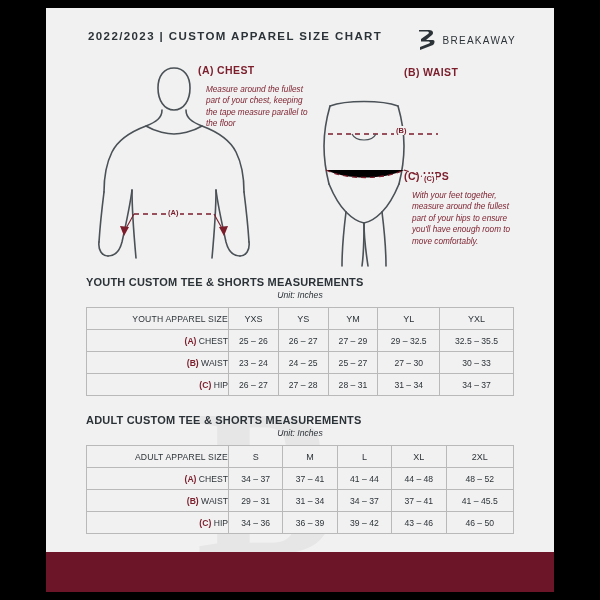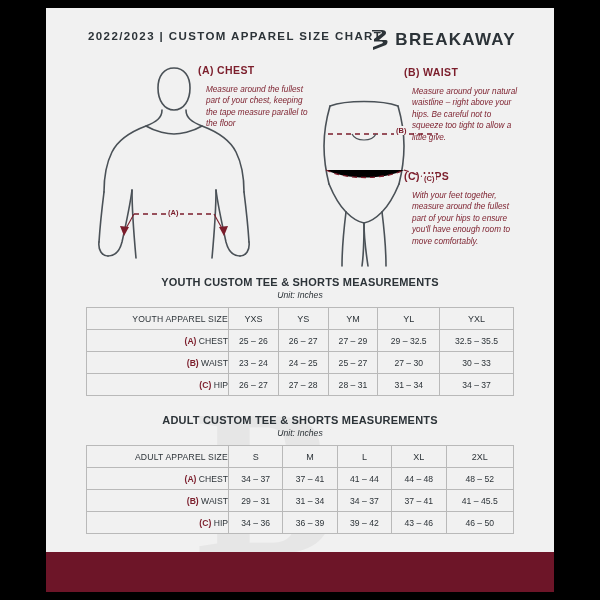--- a/index.html
+++ b/index.html
@@ -21,21 +21,21 @@
     position:absolute;left:0;top:18px;width:508px;height:34px;
   }
   .header-title{
     position:absolute;left:42px;top:4px;font-size:11.5px;font-weight:bold;
     letter-spacing:1.4px;color:#2c3338;white-space:nowrap;
   }
   .brand{
     position:absolute;right:38px;top:2px;display:flex;align-items:center;gap:6px;
   }
   .brand-name{
-    font-size:17px;font-weight:bold;letter-spacing:1.3px;color:#2c3338;
+    font-size:10px;font-weight:normal;letter-spacing:1.3px;color:#2c3338;
   }
 
   
   .diagram{position:absolute;left:0;top:52px;width:508px;height:208px;}
 
   .ann{position:absolute;width:128px;}
   .ann h3{
     margin:0 0 4px 0;font-size:10.5px;font-weight:bold;color:#7b1d2b;letter-spacing:.4px;
   }
   .ann p{
@@ -46,21 +46,21 @@
   #ann-hips{left:358px;top:110px;width:128px;}
 
   .tag{
     position:absolute;font-size:7.5px;font-weight:bold;color:#7b1d2b;
     background:#f1f1f1;padding:0 2px;
   }
 
   
   .tbl-block{position:absolute;left:40px;width:428px;}
   .tbl-title{
-    text-align:center;font-size:11px;font-weight:bold;color:#2c3338;letter-spacing:.2px;
+    text-align:left;font-size:11px;font-weight:bold;color:#2c3338;letter-spacing:.2px;
   }
   .tbl-sub{
     text-align:center;font-size:8.6px;font-style:italic;color:#2c3338;margin-top:2px;margin-bottom:7px;
   }
   table{border-collapse:collapse;width:428px;background:#f1f1f1;}
   th,td{
     border:1px solid #b9b9b9;height:21px;font-size:8.6px;color:#2c3338;text-align:center;
     font-weight:normal;padding:0;
   }
   th.rowhead,td.rowhead{
@@ -152,21 +152,20 @@
           <line x1="358" y1="110" x2="392" y2="122"></line>
         </g>
       </svg>
 
       <div class="ann" id="ann-chest">
         <h3>(A) CHEST</h3>
         <p>Measure around the fullest part of your chest, keeping the tape measure parallel to the floor</p>
       </div>
       <div class="ann" id="ann-waist">
         <h3>(B) WAIST</h3>
-        <p>Measure around your natural waistline – right above your hips. Be careful not to squeeze too tight to allow a little give.</p>
       </div>
       <div class="ann" id="ann-hips">
         <h3>(C) HIPS</h3>
         <p>With your feet together, measure around the fullest part of your hips to ensure you'll have enough room to move comfortably.</p>
       </div>
 
       <div class="tag" style="left:120px;top:148px;">(A)</div>
       <div class="tag" style="left:348px;top:66px;">(B)</div>
       <div class="tag" style="left:376px;top:114px;">(C)</div>
     </div>

